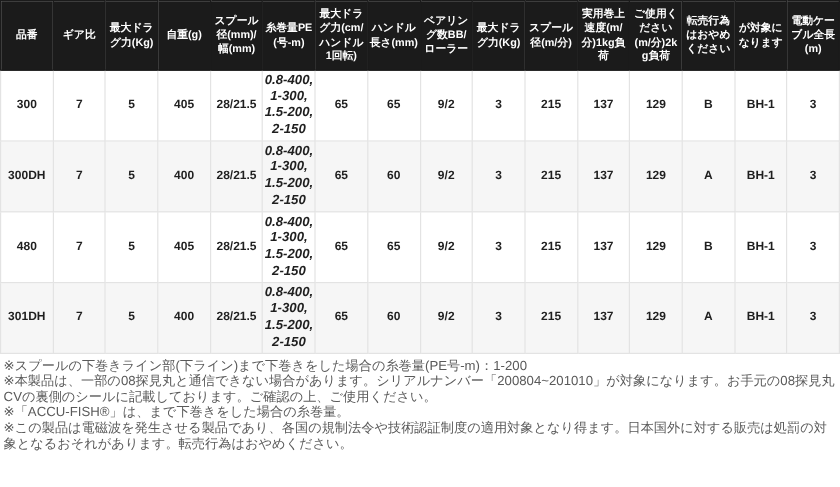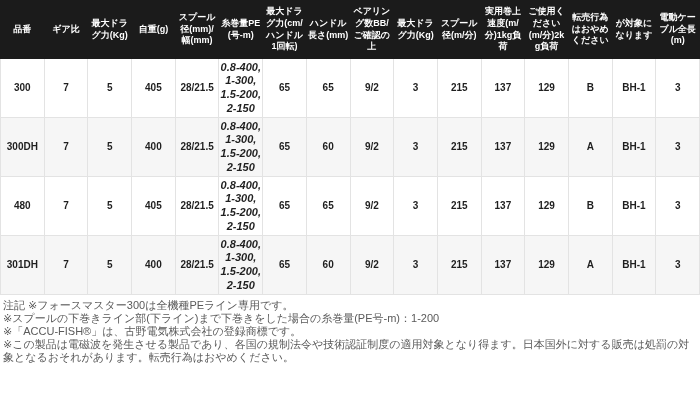--- a/index.html
+++ b/index.html
@@ -71,21 +71,21 @@
     <thead>
       <tr id="head-row">
           <th>品番</th>
           <th>ギア比</th>
           <th>最大ドラグ力(Kg)</th>
           <th>自重(g)</th>
           <th>スプール径(mm)/幅(mm)</th>
           <th>糸巻量PE(号-m)</th>
           <th>最大ドラグ力(cm/ハンドル1回転)</th>
           <th>ハンドル長さ(mm)</th>
-          <th>ベアリング数BB/ご確認の上</th>
+          <th>ベアリング数BB/ローラー</th>
           <th>最大ドラグ力(Kg)</th>
           <th>スプール径(m/分)</th>
           <th>実用巻上速度(m/分)1kg負荷</th>
           <th>ご使用ください(m/分)2kg負荷</th>
           <th>転売行為はおやめください</th>
           <th>が対象になります</th>
           <th>電動ケーブル全長(m)</th>
         </tr>
     </thead>
     <tbody id="body-rows">
@@ -157,18 +157,18 @@
           <td>215</td>
           <td>137</td>
           <td>129</td>
           <td>A</td>
           <td>BH-1</td>
           <td>3</td>
         </tr>
       </tbody>
   </table>
   <div class="notes" id="notes">
-      <div class="note-line">注記 ※フォースマスター300は全機種PEライン専用です。</div>
       <div class="note-line">※スプールの下巻きライン部(下ライン)まで下巻きをした場合の糸巻量(PE号-m)：1-200</div>
-      <div class="note-line">※「ACCU-FISH®」は、古野電気株式会社の登録商標です。</div>
+      <div class="note-line">※本製品は、一部の08探見丸と通信できない場合があります。シリアルナンバー「200804~201010」が対象になります。お手元の08探見丸CVの裏側のシールに記載しております。ご確認の上、ご使用ください。</div>
+      <div class="note-line">※「ACCU-FISH®」は、まで下巻きをした場合の糸巻量。</div>
       <div class="note-line">※この製品は電磁波を発生させる製品であり、各国の規制法令や技術認証制度の適用対象となり得ます。日本国外に対する販売は処罰の対象となるおそれがあります。転売行為はおやめください。</div>
     </div>
 </div>
 
 </body></html>

